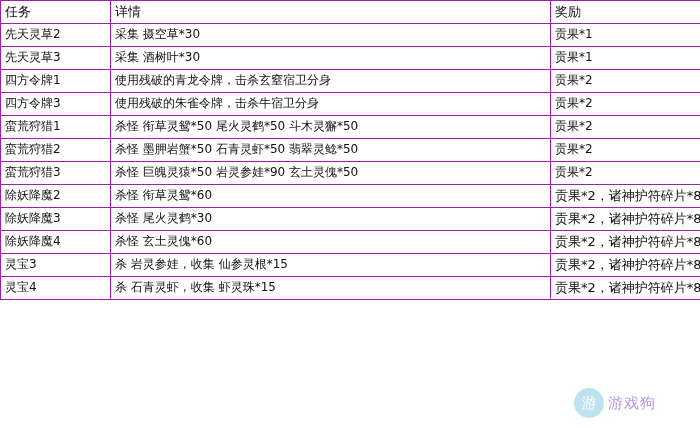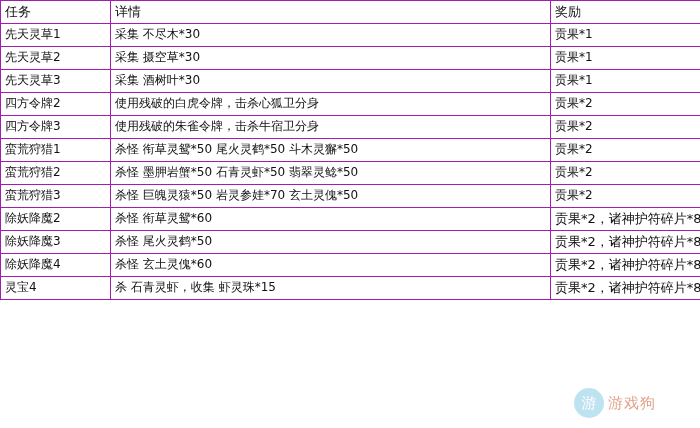--- a/index.html
+++ b/index.html
@@ -73,21 +73,21 @@
     color: #ffffff;
     font-size: 15px;
     line-height: 30px;
     text-align: center;
   }
   .wm-text {
     position: absolute;
     left: 34px;
     top: 10px;
     font-size: 15px;
-    color: #c2410c;
+    color: #6d28d9;
     letter-spacing: 1px;
   }
 </style>
 </head>
 <body>
 
 <table class="quest-table">
   <colgroup>
     <col class="c-task">
     <col class="c-detail">
@@ -95,72 +95,72 @@
   </colgroup>
   <thead>
     <tr>
       <th class="task-head">任务</th>
       <th class="detail-head">详情</th>
       <th class="reward-head">奖励</th>
     </tr>
   </thead>
   <tbody id="table-body">
       <tr>
-        <td class="task-cell">先天灵草1</td>
-        <td class="detail-cell">采集  不尽木*30</td>
-        <td class="reward-cell">贡果*1</td>
-      </tr>
-      <tr>
         <td class="task-cell">先天灵草2</td>
         <td class="detail-cell">采集  摄空草*30</td>
         <td class="reward-cell">贡果*1</td>
       </tr>
       <tr>
         <td class="task-cell">先天灵草3</td>
         <td class="detail-cell">采集  酒树叶*30</td>
         <td class="reward-cell">贡果*1</td>
       </tr>
       <tr>
-        <td class="task-cell">四方令牌2</td>
-        <td class="detail-cell">使用残破的白虎令牌，击杀心狐卫分身</td>
+        <td class="task-cell">四方令牌1</td>
+        <td class="detail-cell">使用残破的青龙令牌，击杀玄窒宿卫分身</td>
         <td class="reward-cell">贡果*2</td>
       </tr>
       <tr>
         <td class="task-cell">四方令牌3</td>
         <td class="detail-cell">使用残破的朱雀令牌，击杀牛宿卫分身</td>
         <td class="reward-cell">贡果*2</td>
       </tr>
       <tr>
         <td class="task-cell">蛮荒狩猎1</td>
         <td class="detail-cell">杀怪  衔草灵鸳*50  尾火灵鹤*50  斗木灵獬*50</td>
         <td class="reward-cell">贡果*2</td>
       </tr>
       <tr>
         <td class="task-cell">蛮荒狩猎2</td>
         <td class="detail-cell">杀怪  墨胛岩蟹*50  石青灵虾*50  翡翠灵鲶*50</td>
         <td class="reward-cell">贡果*2</td>
       </tr>
       <tr>
         <td class="task-cell">蛮荒狩猎3</td>
-        <td class="detail-cell">杀怪  巨魄灵猿*50  岩灵参娃*70  玄土灵傀*50</td>
+        <td class="detail-cell">杀怪  巨魄灵猿*50  岩灵参娃*90  玄土灵傀*50</td>
         <td class="reward-cell">贡果*2</td>
       </tr>
       <tr>
         <td class="task-cell">除妖降魔2</td>
         <td class="detail-cell">杀怪  衔草灵鸳*60</td>
         <td class="reward-cell small">贡果*2，诸神护符碎片*8</td>
       </tr>
       <tr>
         <td class="task-cell">除妖降魔3</td>
-        <td class="detail-cell">杀怪  尾火灵鹤*50</td>
+        <td class="detail-cell">杀怪  尾火灵鹤*30</td>
         <td class="reward-cell small">贡果*2，诸神护符碎片*8</td>
       </tr>
       <tr>
         <td class="task-cell">除妖降魔4</td>
         <td class="detail-cell">杀怪  玄土灵傀*60</td>
+        <td class="reward-cell small">贡果*2，诸神护符碎片*8</td>
+      </tr>
+      <tr>
+        <td class="task-cell">灵宝3</td>
+        <td class="detail-cell">杀  岩灵参娃，收集  仙参灵根*15</td>
         <td class="reward-cell small">贡果*2，诸神护符碎片*8</td>
       </tr>
       <tr>
         <td class="task-cell">灵宝4</td>
         <td class="detail-cell">杀  石青灵虾，收集  虾灵珠*15</td>
         <td class="reward-cell small">贡果*2，诸神护符碎片*8</td>
       </tr>
     </tbody>
 </table>
 

